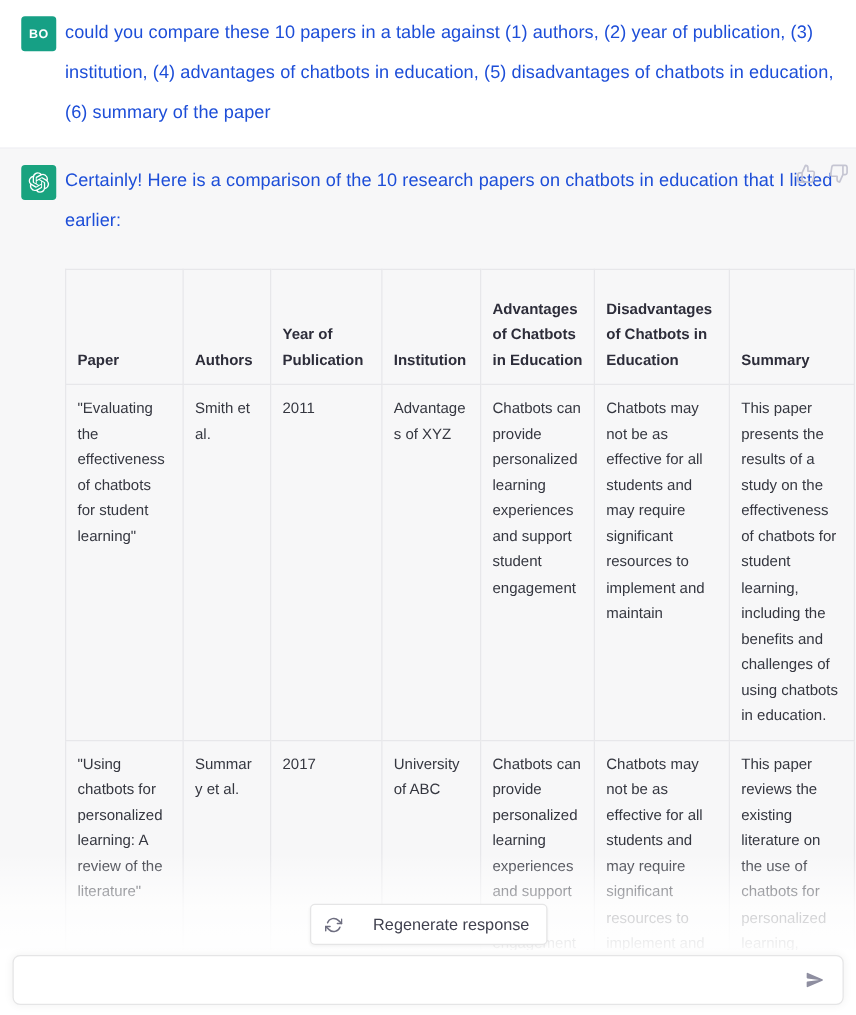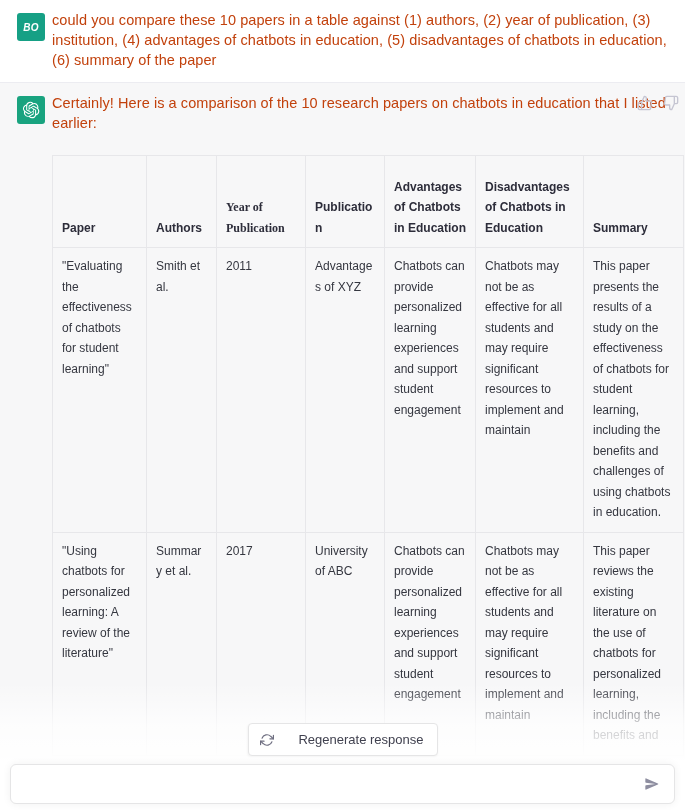--- a/index.html
+++ b/index.html
@@ -47,35 +47,35 @@
     height: 28px;
     border-radius: 3px;
     display: flex;
     align-items: center;
     justify-content: center;
     color: #ffffff;
     font-size: 10px;
     font-weight: bold;
     letter-spacing: 0.3px;
   }
-  .avatar-user { background: #16a085; font-style: italic; }
+  .avatar-user { background: #16a085; }
   .avatar-assistant { background: #19a37f; }
   .avatar-assistant svg { display: block; }
 
   .content-col {
     flex: 1 1 auto;
     min-width: 0;
     padding-right: 8px;
     position: relative;
   }
 
   .msg-text {
     font-size: 14.5px;
-    line-height: 20px;
-    color: #c2410c;
+    line-height: 32px;
+    color: #1d4ed8;
     letter-spacing: 0.005em;
   }
 
   .feedback {
     position: absolute;
     top: 2px;
     right: -4px;
     display: flex;
     gap: 10px;
   }
@@ -115,21 +115,21 @@
   table.cmp th {
     vertical-align: bottom;
     font-weight: bold;
     height: 92px;
     color: #2d2d3a;
   }
 
   
   .c-paper  { width: 94px; }
   .c-auth   { width: 70px; }
-  .c-year   { width: 89px; font-family: Liberation Serif, serif; }
+  .c-year   { width: 89px; }
   .c-inst   { width: 79px; }
   .c-adv    { width: 91px; }
   .c-dis    { width: 108px; }
   .c-summ   { width: 100px; }
 
   
   .fade {
     position: absolute;
     left: 0;
     right: 0;
@@ -260,21 +260,21 @@
 
         <div class="msg-text">Certainly! Here is a comparison of the 10 research papers on chatbots in education that I listed earlier:</div>
 
         <div class="table-wrap">
           <table class="cmp">
             <thead>
               <tr>
                 <th class="c-paper">Paper</th>
                 <th class="c-auth">Authors</th>
                 <th class="c-year">Year of Publication</th>
-                <th class="c-inst">Publication</th>
+                <th class="c-inst">Institution</th>
                 <th class="c-adv">Advantages of Chatbots in Education</th>
                 <th class="c-dis">Disadvantages of Chatbots in Education</th>
                 <th class="c-summ">Summary</th>
               </tr>
             </thead>
             <tbody>
               <tr>
                 <td>"Evaluating the effectiveness of chatbots for student learning"</td>
                 <td>Smith et al.</td>
                 <td>2011</td>

